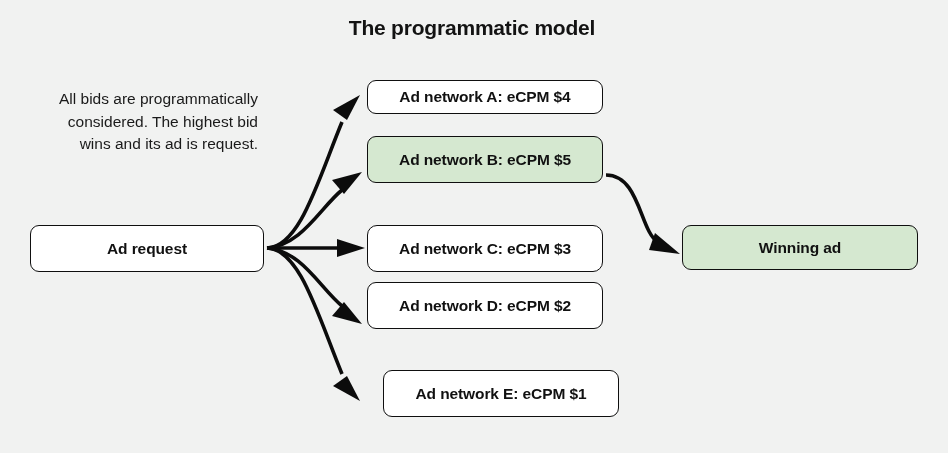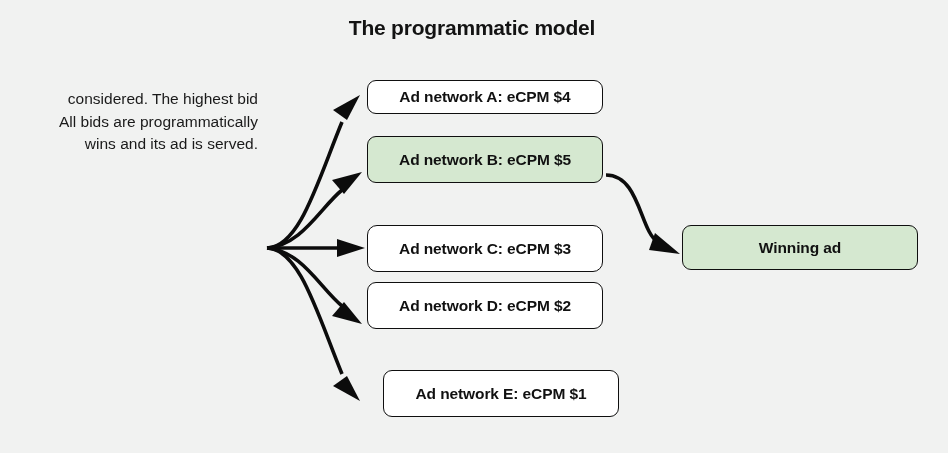--- a/index.html
+++ b/index.html
@@ -89,23 +89,23 @@
   .arrowhead { fill: #0c0c0c; }
 </style>
 </head>
 <body>
 
 <div id="stage">
 
   <div class="diagram-title">The programmatic model</div>
 
   <div class="caption">
+    <span>All bids are programmatically</span>
     <span>considered. The highest bid</span>
-    <span>All bids are programmatically</span>
-    <span>wins and its ad is served.</span>
+    <span>wins and its ad is request.</span>
   </div>
 
   <svg id="arrow-layer" viewBox="0 0 948 453" width="948" height="453">
 
     <g>
       <path class="edge" d="M 267 248 C 300 247 318 180 342 122"></path>
       <polygon class="arrowhead" points="360,95 333,110 347,120"></polygon>
     </g>
 
     <g>
@@ -127,20 +127,21 @@
       <path class="edge" d="M 267 248 C 300 249 318 316 342 374"></path>
       <polygon class="arrowhead" points="360,401 333,386 347,376"></polygon>
     </g>
 
     <g>
       <path class="edge" d="M 606 175 C 640 175 640 232 658 242"></path>
       <polygon class="arrowhead" points="680,254 649,250 655,233"></polygon>
     </g>
   </svg>
 
+  <div class="node" id="node-request">Ad request</div>
 
   <div class="node" id="node-net-a">Ad network A: eCPM $4</div>
 
   <div class="node green" id="node-net-b">Ad network B: eCPM $5</div>
 
   <div class="node" id="node-net-c">Ad network C: eCPM $3</div>
 
   <div class="node" id="node-net-d">Ad network D: eCPM $2</div>
 
   <div class="node" id="node-net-e">Ad network E: eCPM $1</div>

